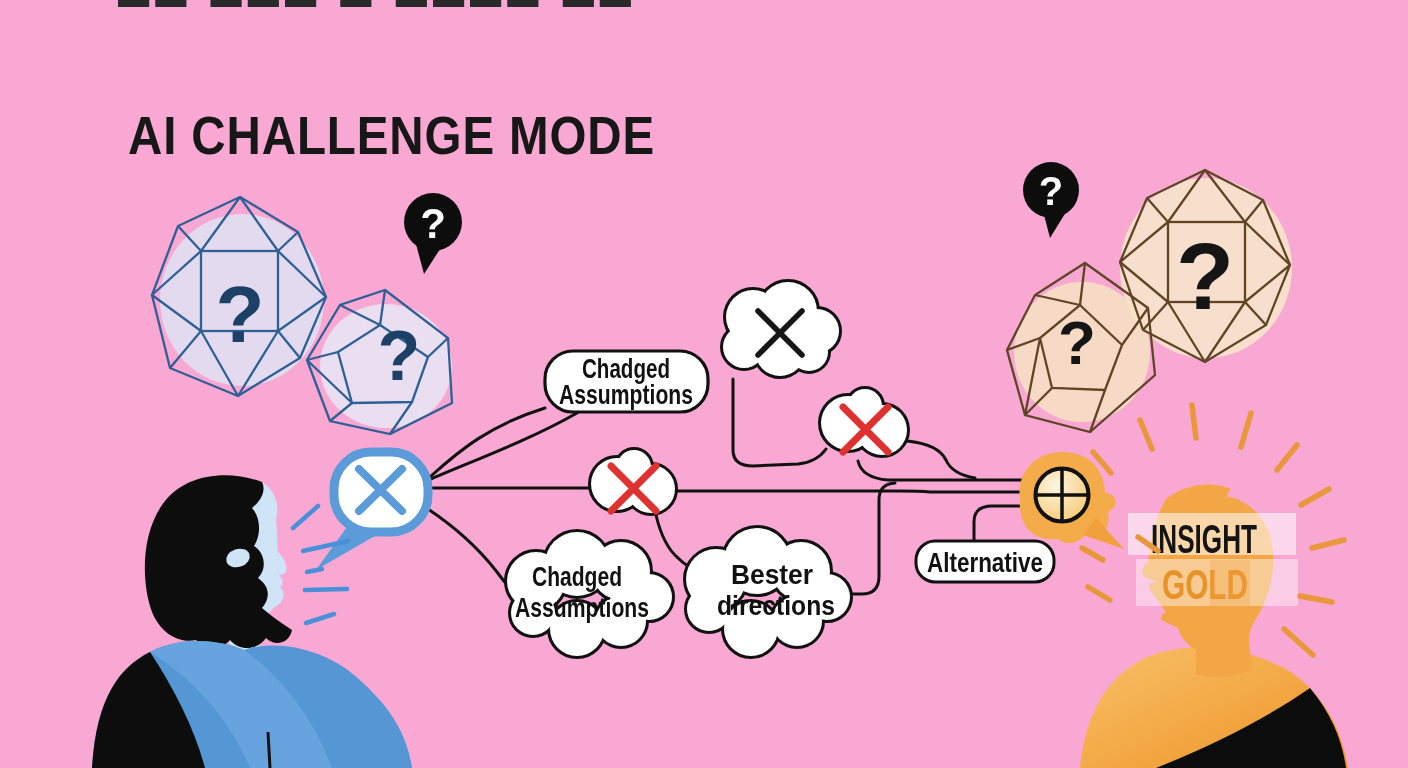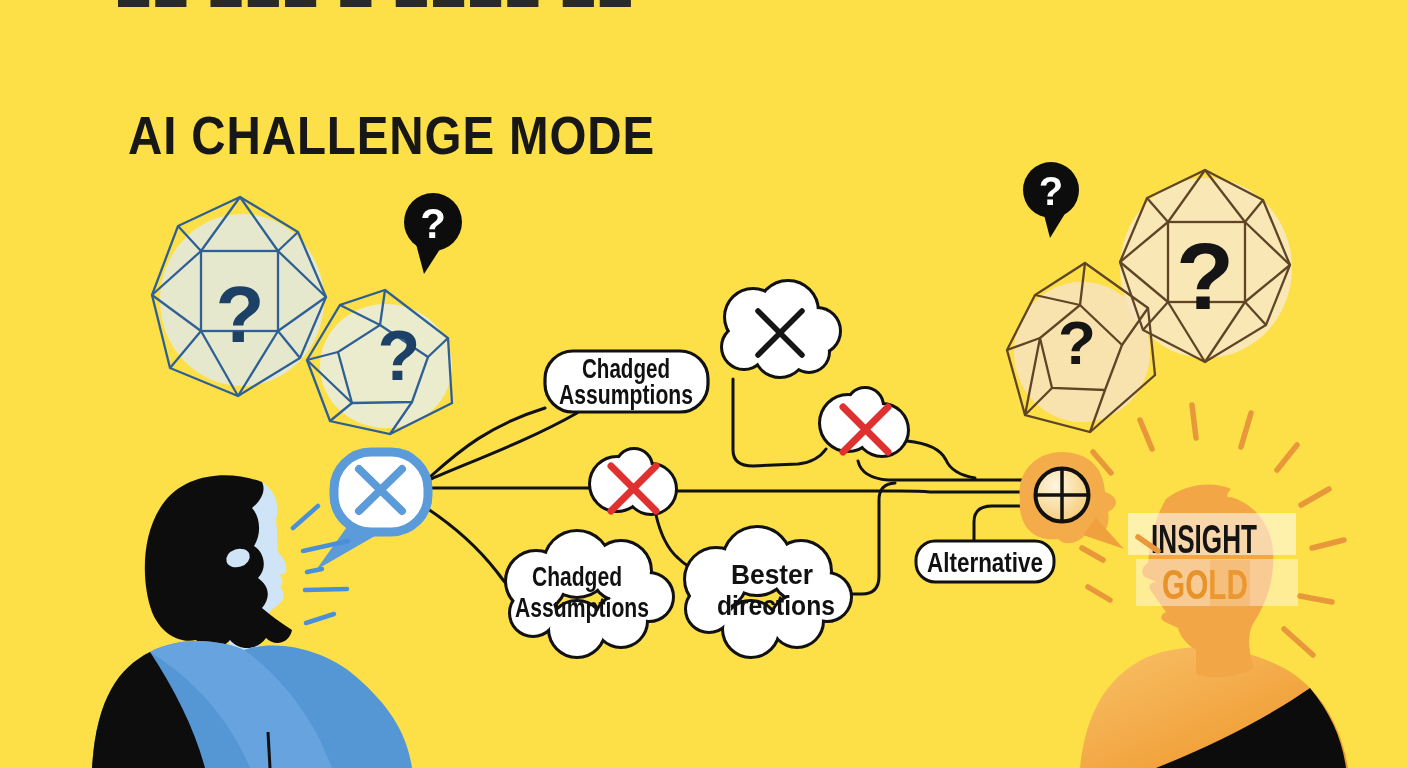--- a/index.html
+++ b/index.html
@@ -1,16 +1,16 @@
 <!DOCTYPE html>
 <html><head>
 <meta charset="utf-8">
 <style>
   html,body{margin:0;padding:0;background:#ffffff;}
-  #stage{position:relative;width:1408px;height:768px;background:#fde047;overflow:hidden;
+  #stage{position:relative;width:1408px;height:768px;background:#f9a8d4;overflow:hidden;
          font-family:"Liberation Sans",sans-serif;}
   .title{position:absolute;left:128px;top:104px;font-size:54px;font-weight:bold;
          letter-spacing:1px;color:#171717;transform:scaleX(0.88);transform-origin:0 50%;
          white-space:nowrap;}
   .topstrip{position:absolute;left:118px;top:0;width:525px;height:7px;overflow:hidden;}
   .topstrip span{position:relative;top:-34px;display:block;font-size:44px;font-weight:bold;
          letter-spacing:6px;color:#2a2a2a;white-space:nowrap;}
   svg text{font-family:"Liberation Sans",sans-serif;font-weight:bold;}
 </style>
 </head>

